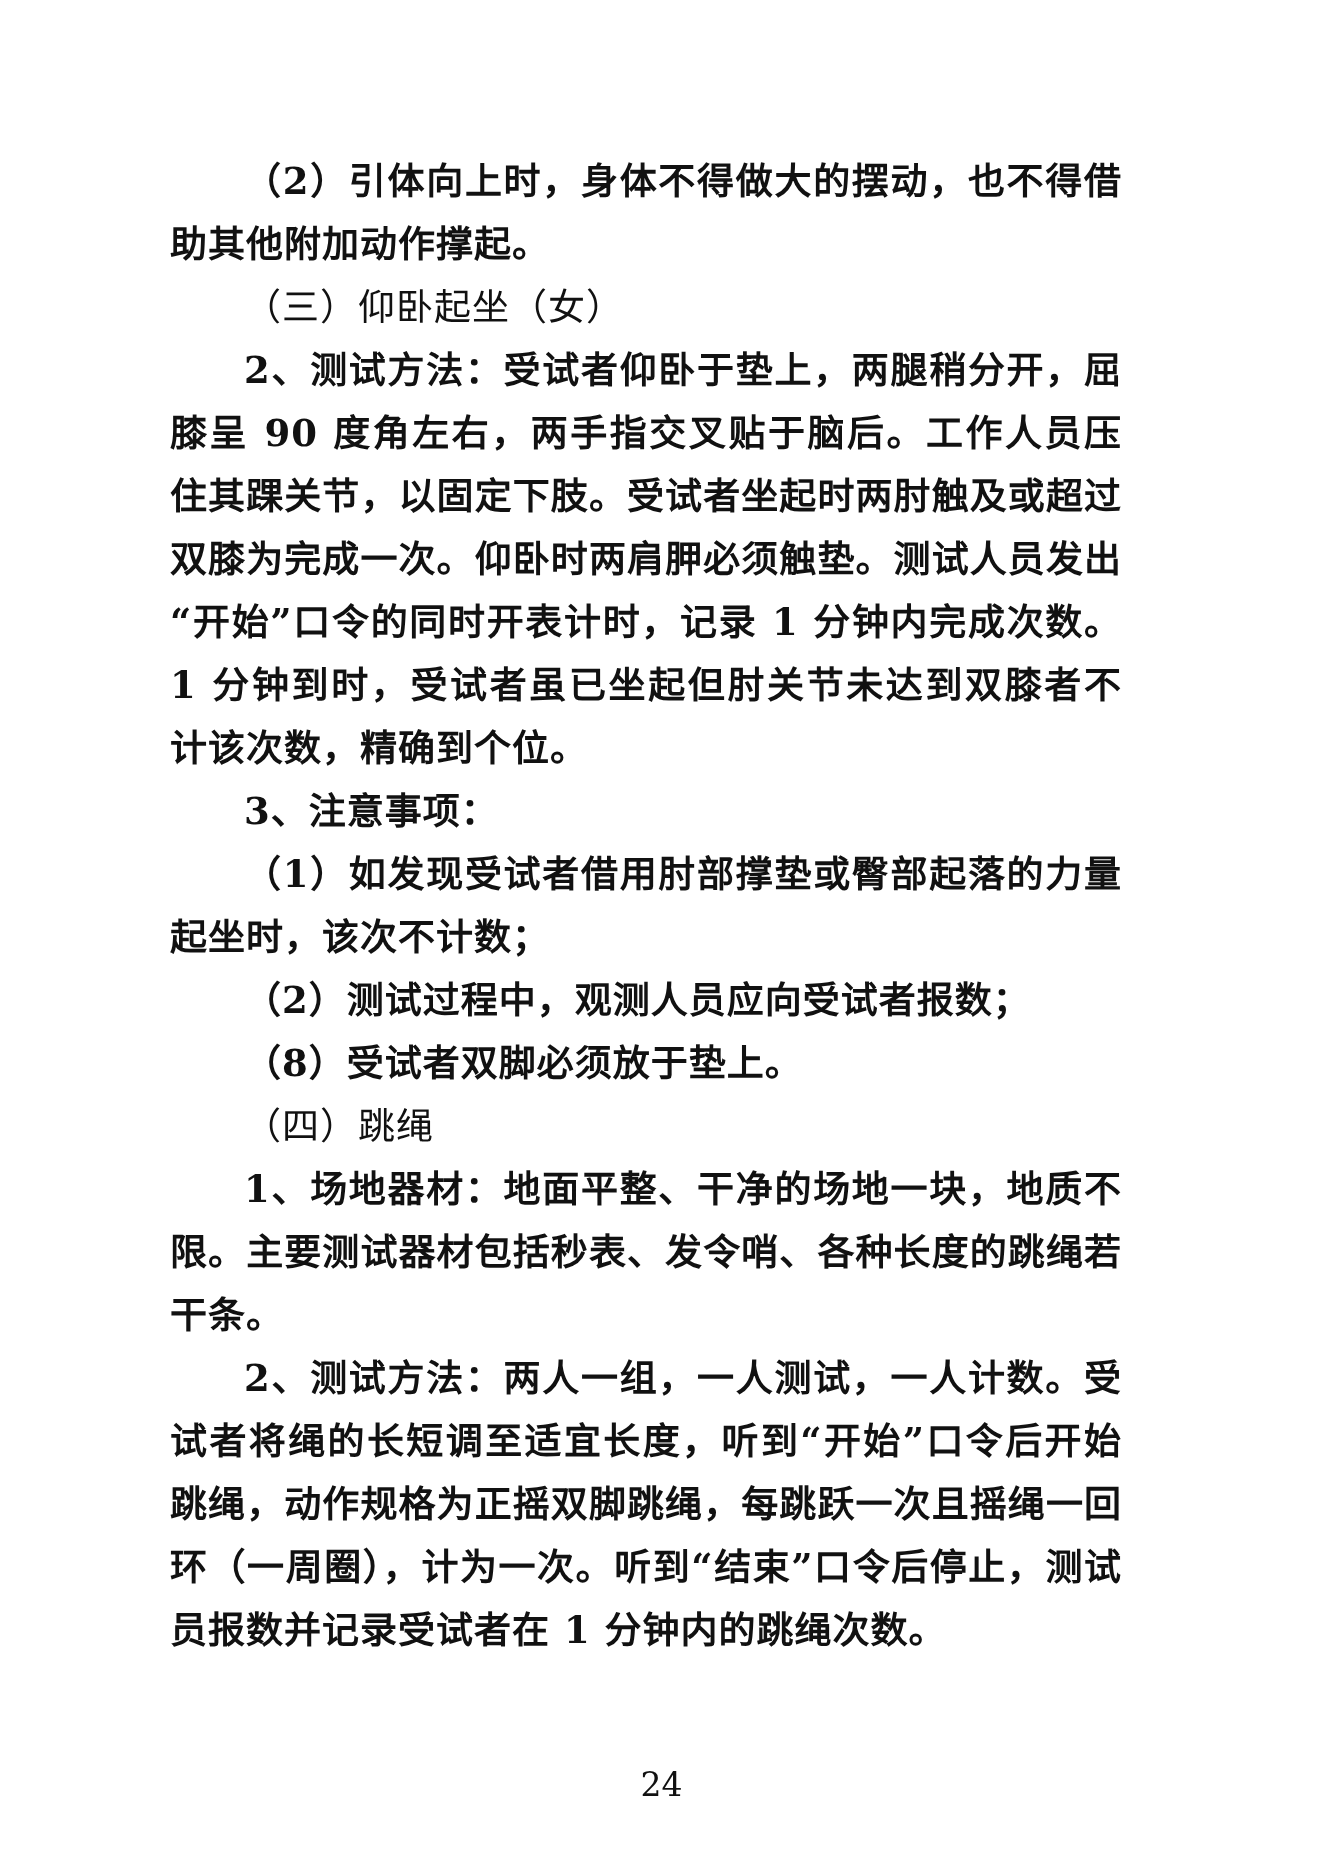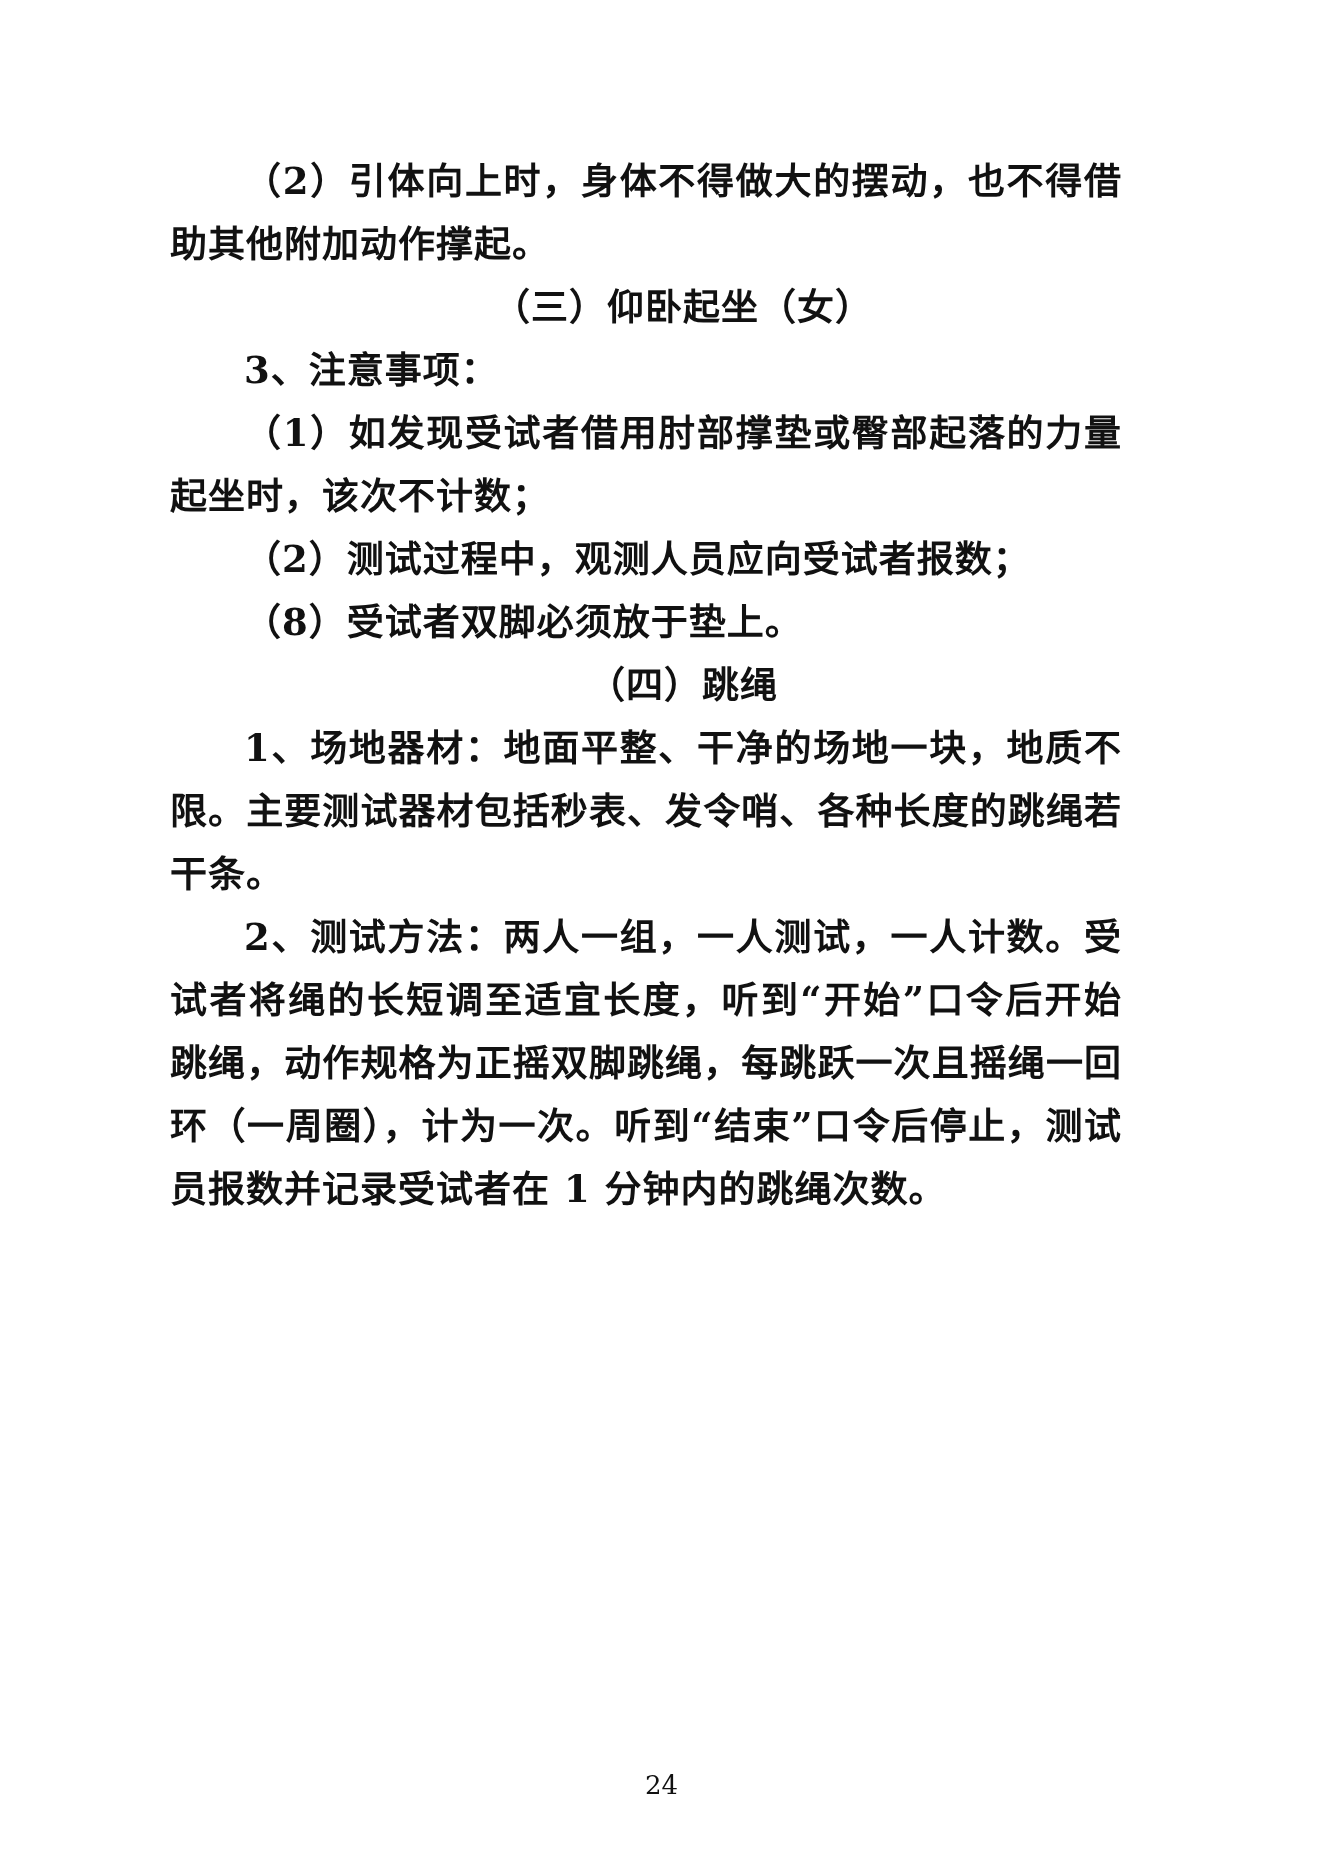--- a/index.html
+++ b/index.html
@@ -27,41 +27,42 @@
     padding: 0;
     font-size: 37px;
     line-height: 63px;
     text-indent: 2em;
     text-align: justify;
     letter-spacing: 1px;
     word-break: break-all;
     font-weight: bold;
   }
   .content p.heading {
-    font-weight: bold;
-    text-align: center;
+    font-weight: normal;
+    text-align: left;
   }
   .footer {
     position: absolute;
     left: 0;
     top: 1768px;
     width: 100%;
     text-align: center;
-    font-size: 26px;
+    font-size: 33px;
     line-height: 34px;
     color: #111111;
   }
 </style>
 </head>
 <body>
 
 <div class="page">
   <div class="content">
     <p>（2）引体向上时，身体不得做大的摆动，也不得借助其他附加动作撑起。</p>
     <p class="heading">（三）仰卧起坐（女）</p>
+    <p>2、测试方法：受试者仰卧于垫上，两腿稍分开，屈膝呈 90 度角左右，两手指交叉贴于脑后。工作人员压住其踝关节，以固定下肢。受试者坐起时两肘触及或超过双膝为完成一次。仰卧时两肩胛必须触垫。测试人员发出“开始”口令的同时开表计时，记录 1 分钟内完成次数。1 分钟到时，受试者虽已坐起但肘关节未达到双膝者不计该次数，精确到个位。</p>
     <p>3、注意事项：</p>
     <p>（1）如发现受试者借用肘部撑垫或臀部起落的力量起坐时，该次不计数；</p>
     <p>（2）测试过程中，观测人员应向受试者报数；</p>
     <p>（8）受试者双脚必须放于垫上。</p>
     <p class="heading">（四）跳绳</p>
     <p>1、场地器材：地面平整、干净的场地一块，地质不限。主要测试器材包括秒表、发令哨、各种长度的跳绳若干条。</p>
     <p>2、测试方法：两人一组，一人测试，一人计数。受试者将绳的长短调至适宜长度，听到“开始”口令后开始跳绳，动作规格为正摇双脚跳绳，每跳跃一次且摇绳一回环（一周圈），计为一次。听到“结束”口令后停止，测试员报数并记录受试者在 1 分钟内的跳绳次数。</p>
   </div>
 
   <div class="footer">24</div>

